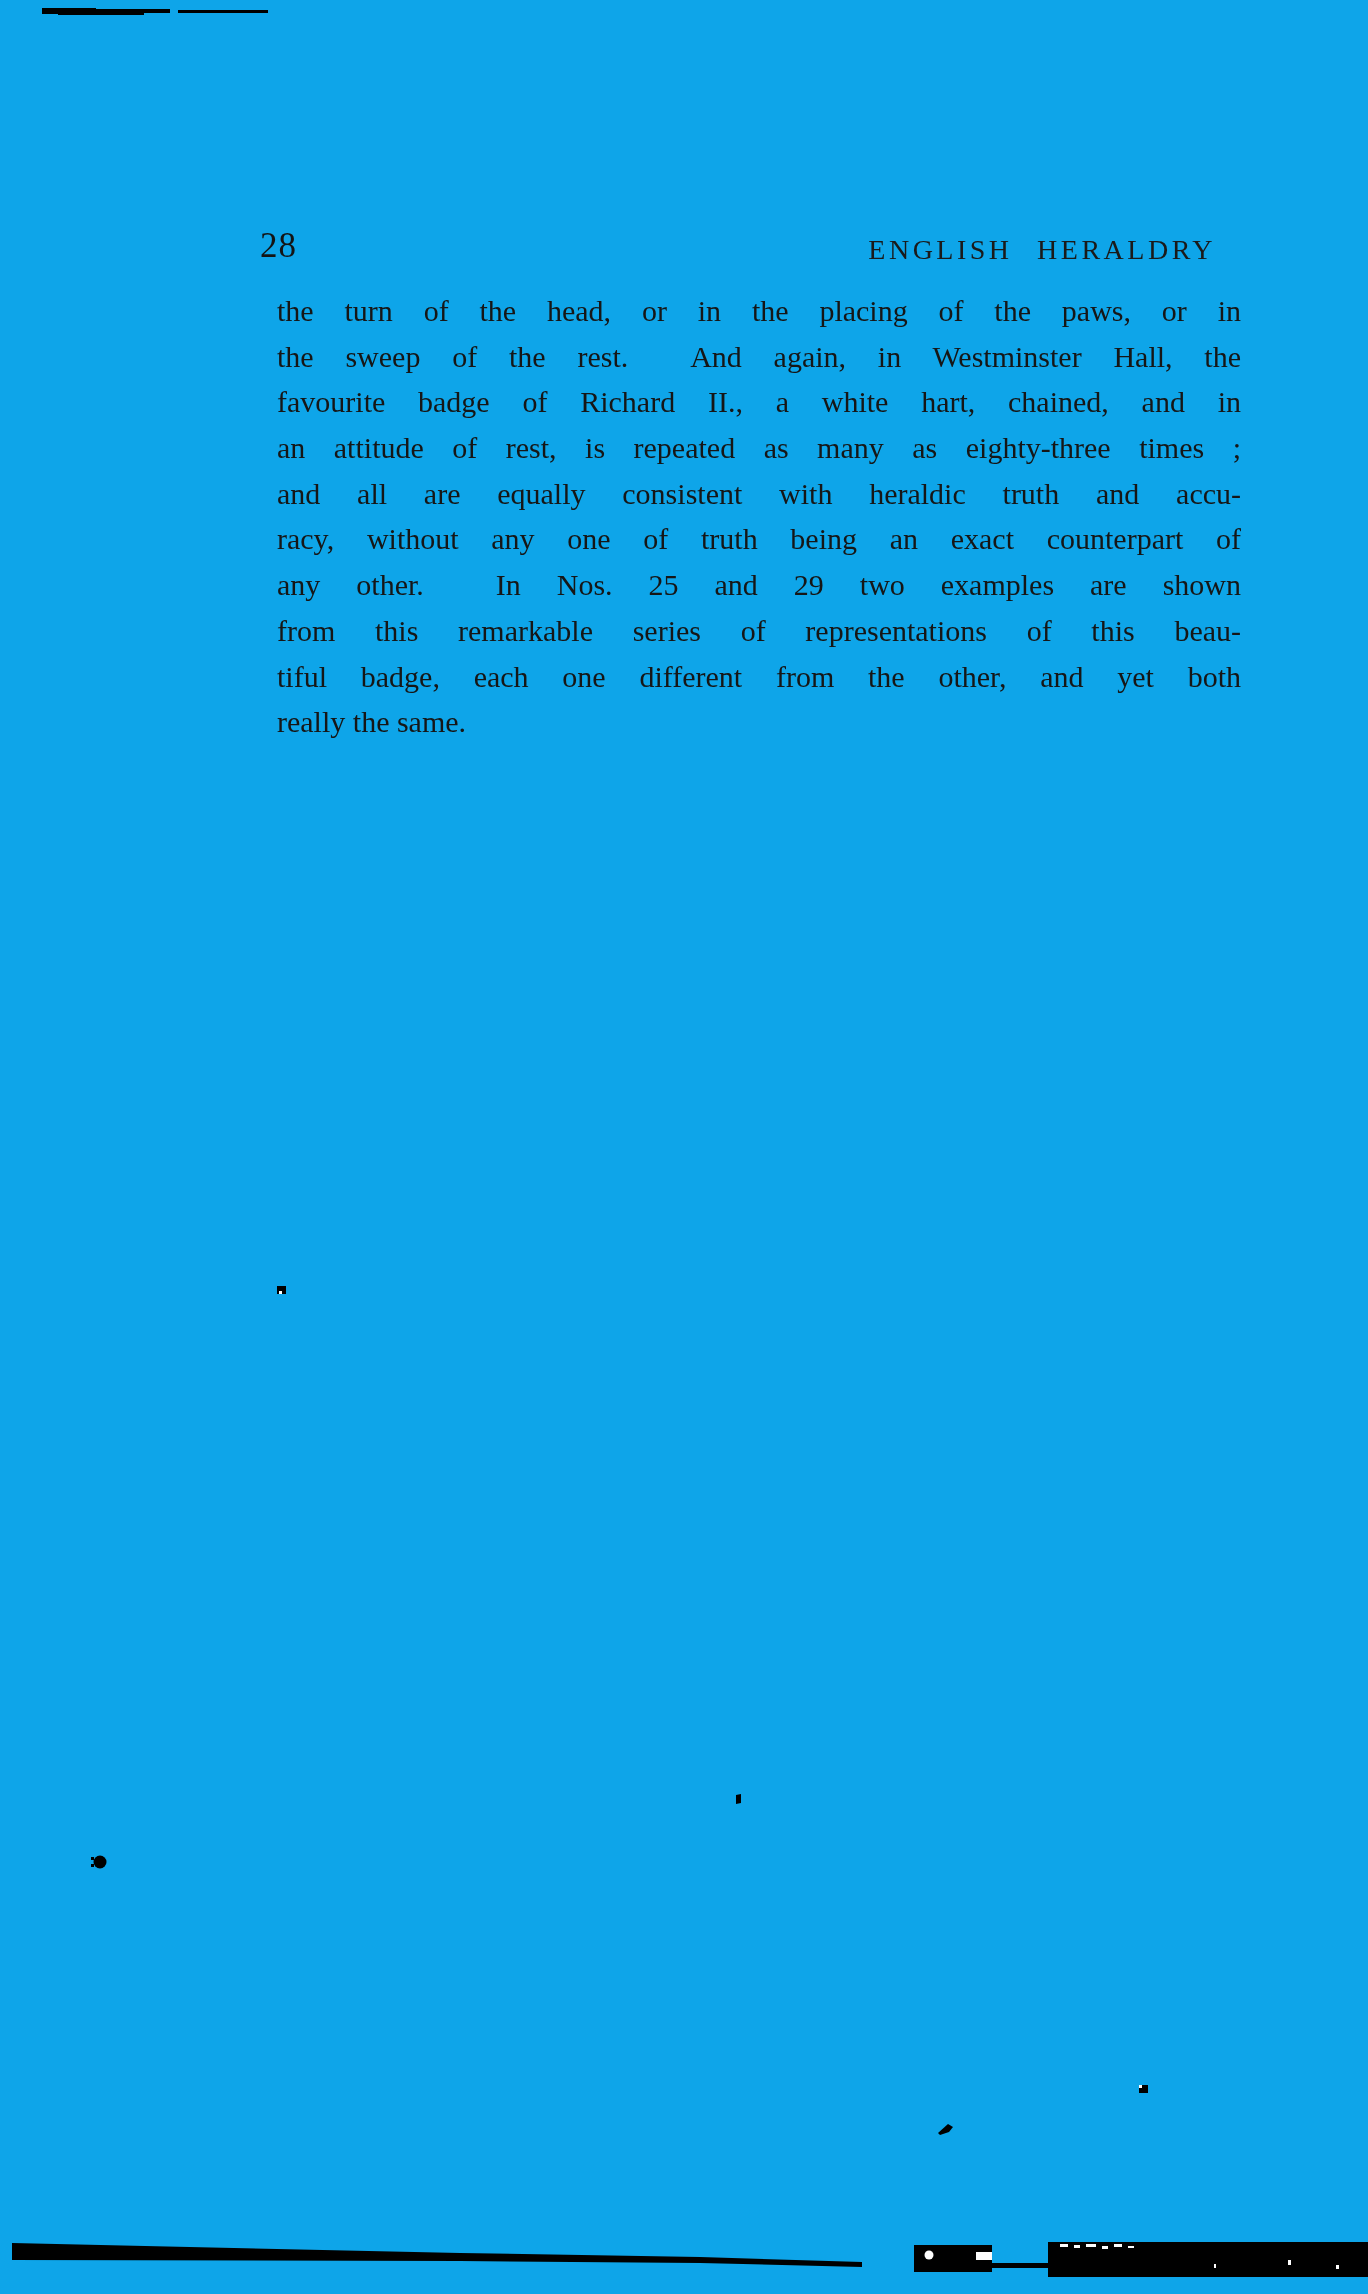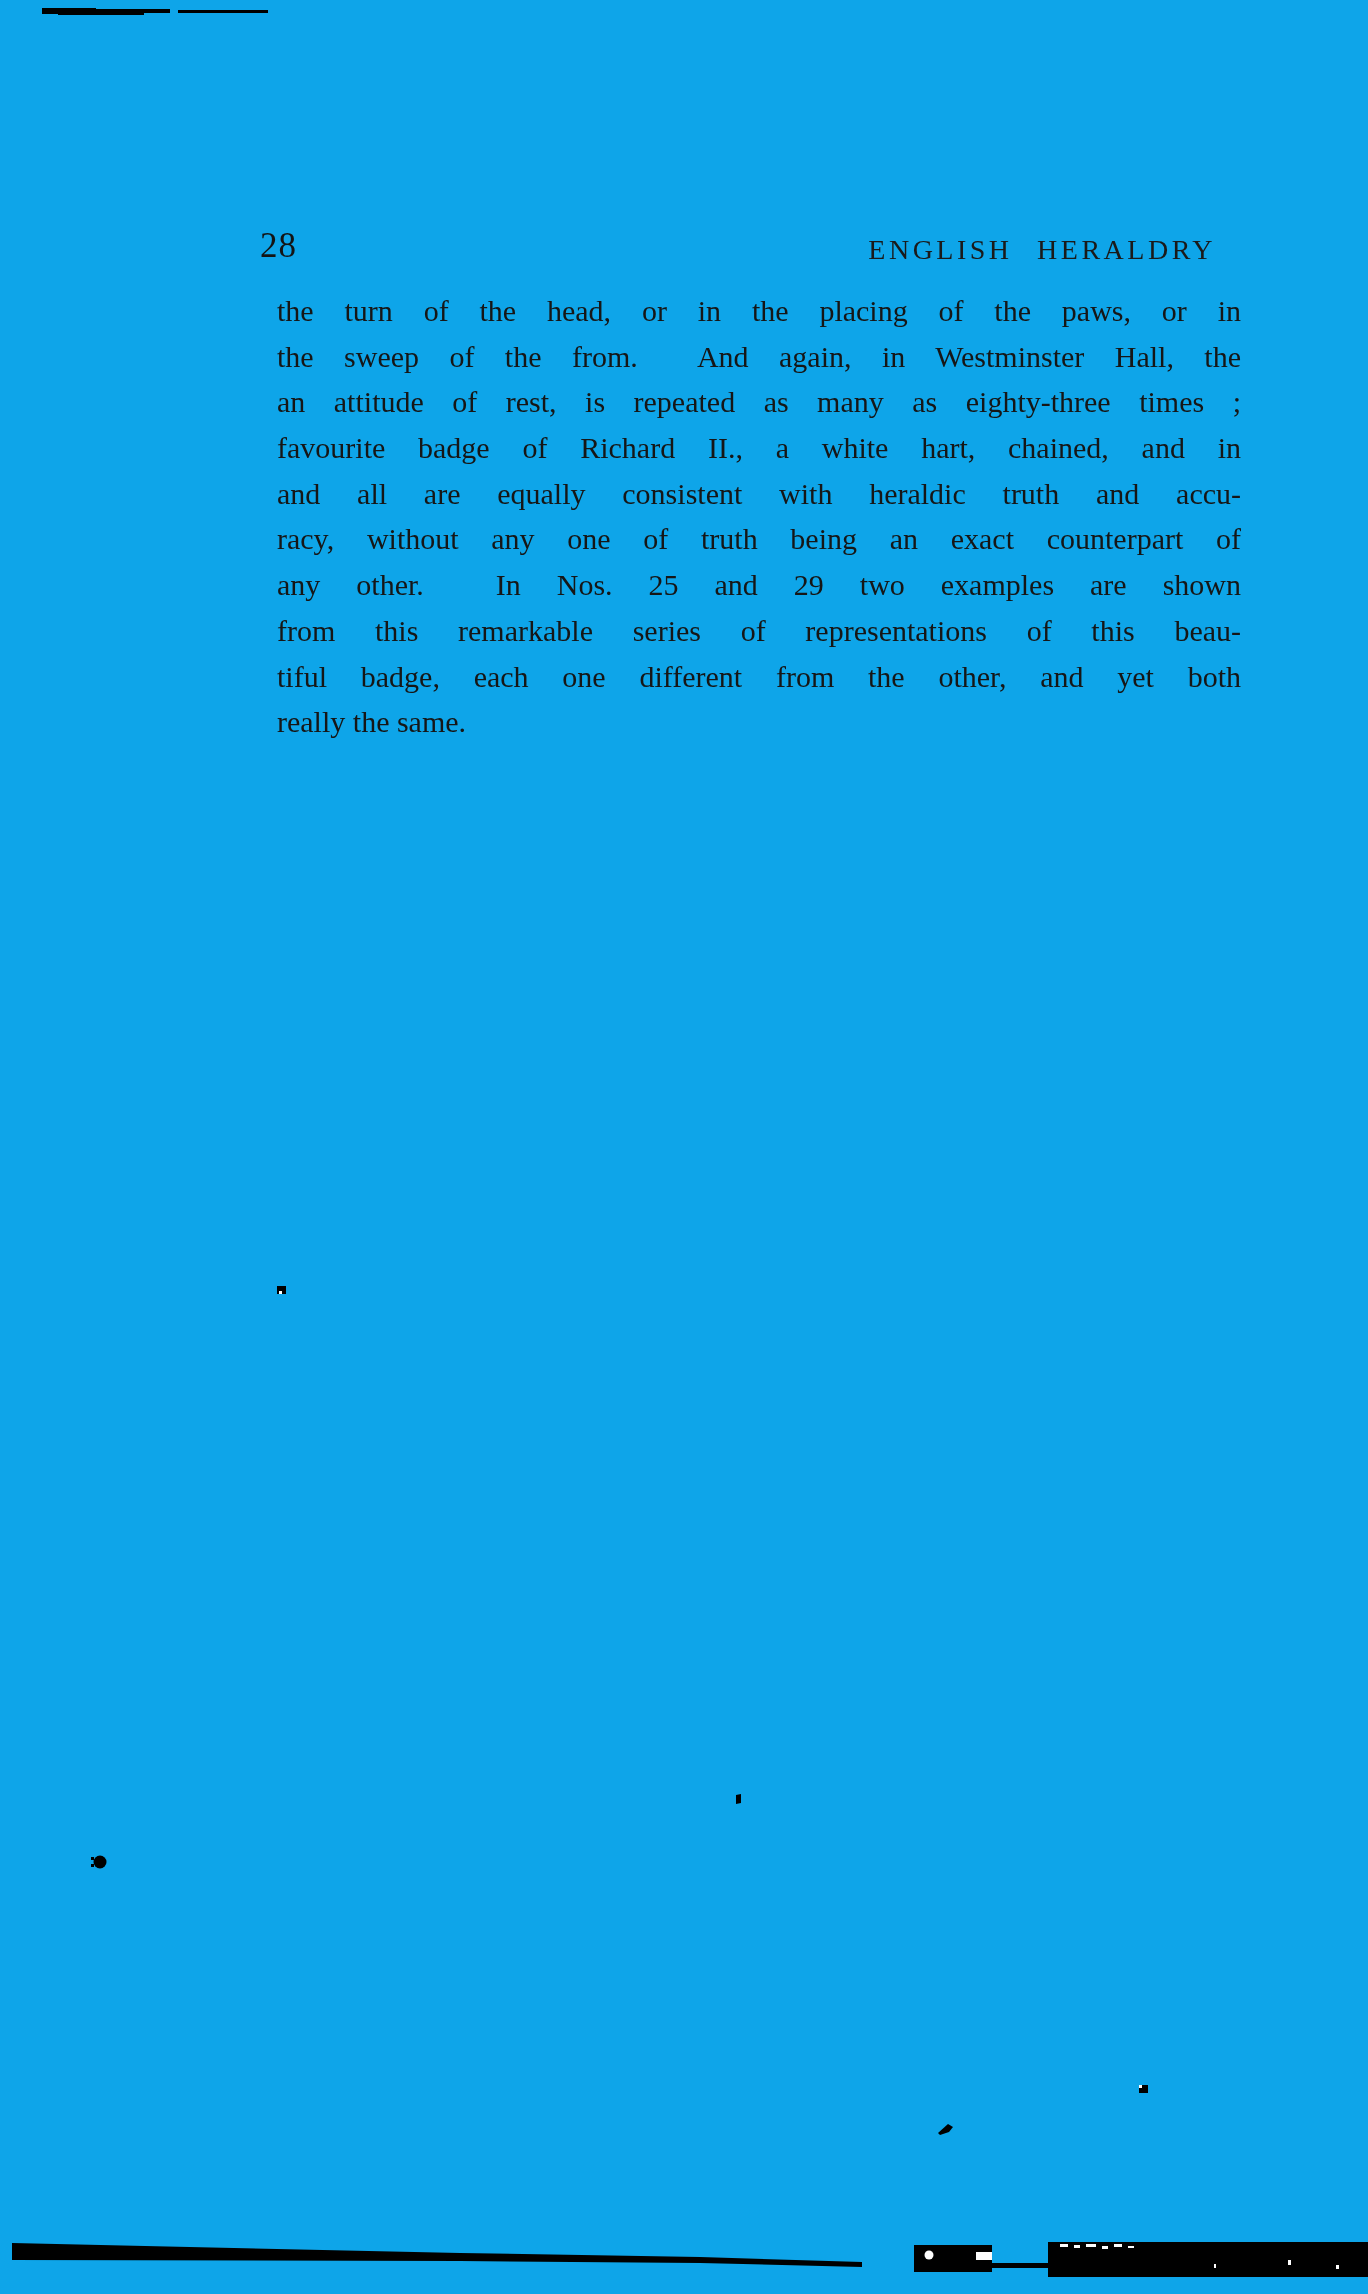--- a/index.html
+++ b/index.html
@@ -130,23 +130,23 @@
     </g>
   </svg>
 
   <div class="header-row">
     <span class="page-number">28</span>
     <span class="header-title">ENGLISH  HERALDRY</span>
   </div>
 
   <div class="paragraph">
     <div class="text-line">the turn of the head, or in the placing of the paws, or in</div>
-    <div class="text-line">the sweep of the from.  And again, in Westminster Hall, the</div>
+    <div class="text-line">the sweep of the rest.  And again, in Westminster Hall, the</div>
+    <div class="text-line">favourite badge of Richard II., a white hart, chained, and in</div>
     <div class="text-line">an attitude of rest, is repeated as many as eighty-three times ;</div>
-    <div class="text-line">favourite badge of Richard II., a white hart, chained, and in</div>
     <div class="text-line">and all are equally consistent with heraldic truth and accu-</div>
     <div class="text-line">racy, without any one of truth being an exact counterpart of</div>
     <div class="text-line">any other.  In Nos. 25 and 29 two examples are shown</div>
     <div class="text-line">from this remarkable series of representations of this beau-</div>
     <div class="text-line">tiful badge, each one different from the other, and yet both</div>
     <div class="text-line last">really the same.</div>
   </div>
 
 </div>
 

